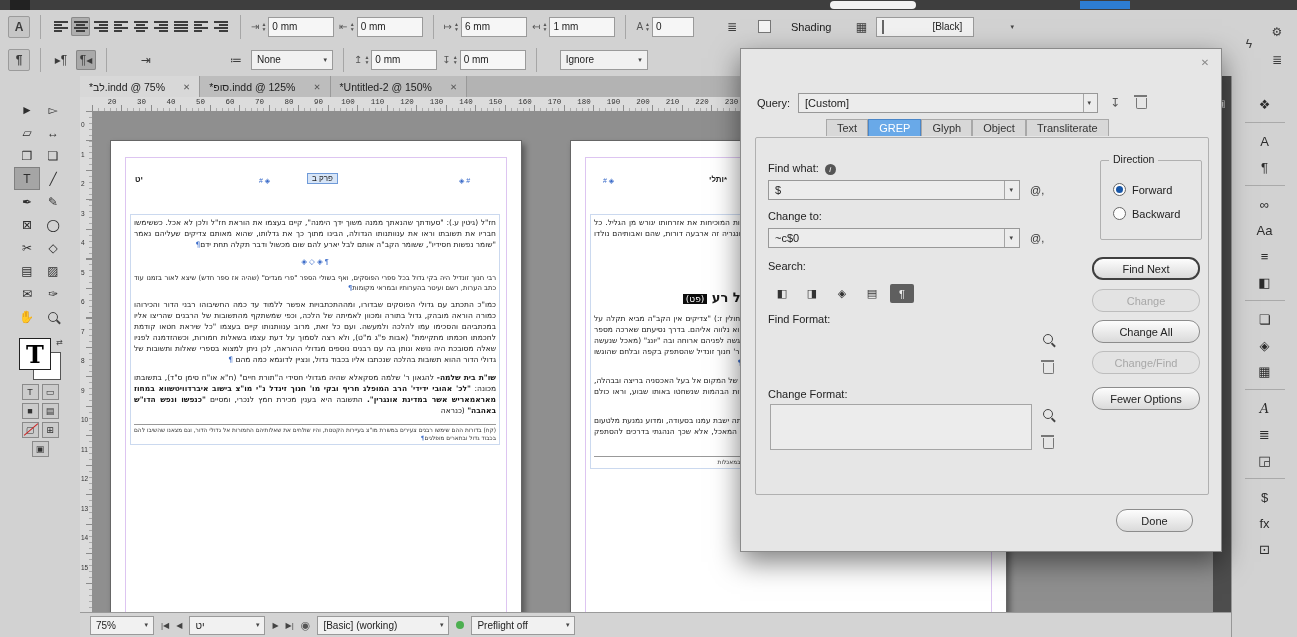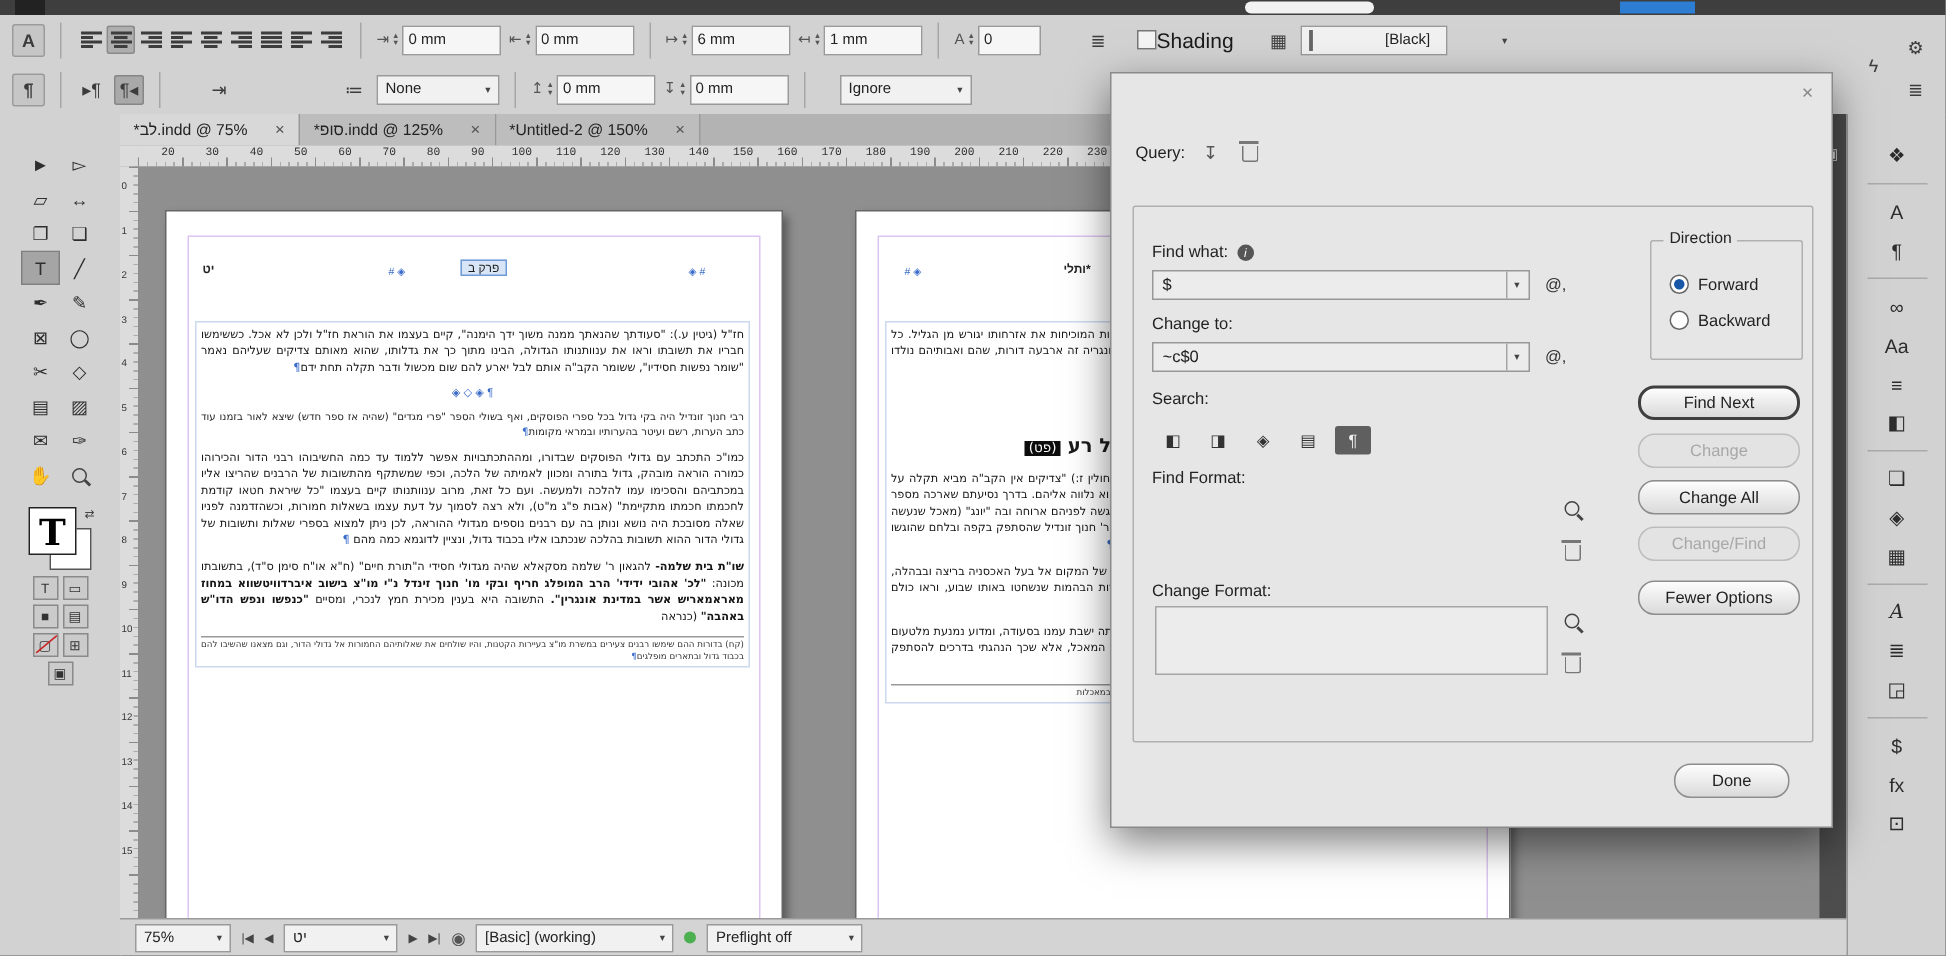--- a/index.html
+++ b/index.html
@@ -25,21 +25,21 @@
   .ali i{height:1.5px;background:#3d3d3d;display:block;width:100%;}
   .al-l{align-items:flex-start}.al-c{align-items:center}.al-r{align-items:flex-end}
   .al-l i:nth-child(even),.al-c i:nth-child(even),.al-r i:nth-child(even){width:60%;}
   .field{display:flex;align-items:center;gap:2px;flex:none;}
   .f-ic{font-size:10px;color:#555;}
   .stepper{display:flex;flex-direction:column;font-size:5px;line-height:5px;color:#555;}
   .val{width:58px;height:18px;border:1px solid #9a9a9a;background:#f6f6f6;font-size:10px;padding:0 3px;font-family:inherit;color:#222;}
   .val.narrow{width:34px;}
   .combo{height:18px;border:1px solid #9a9a9a;background:#f1f1f1;display:flex;align-items:center;padding:0 5px;gap:6px;font-size:10px;flex:none;color:#222;}
   .combo .arr{font-size:7px;color:#444;margin-left:auto;}
-  .checkwrap{display:flex;align-items:center;gap:0;font-size:14px;flex:none;}
+  .checkwrap{display:flex;align-items:center;gap:20px;font-size:11px;flex:none;}
   .cb{width:11px;height:11px;border:1px solid #777;background:#f4f4f4;display:inline-block;}
   .swatchsq{width:12px;height:12px;background:#111;border:1px solid #666;display:inline-block;}
   #cp-right{position:absolute;right:8px;top:0;height:66px;width:52px;}
   #cp-right .icbtn{position:absolute;}
   
   #toolbox{position:absolute;left:0;top:76px;width:80px;height:561px;background:#d2d2d2;border-right:1px solid #979797;}
   #toolgrid{display:grid;grid-template-columns:26px 26px;justify-content:center;margin-top:22px;}
   .tool{height:23px;display:flex;align-items:center;justify-content:center;font-size:12px;color:#2e2e2e;}
   .tool.active{background:#a5a5a5;box-shadow:inset 0 0 0 1px #808080;}
   .mag{width:8px;height:8px;border:1.5px solid #444;border-radius:50%;position:relative;display:inline-block;}
@@ -523,26 +523,37 @@
       <span>Preflight off</span>
       <span class="arr">▾</span>
     </span>
   </div>
 
   <div id="fcdialog">
     <span class="fc-close">✕</span>
 
     <div class="fc-query">
       <span>Query:</span>
+      <span class="fcfield" style="width:300px;">
+        <span>[Custom]</span>
+        <span class="fcarrow">▾</span>
+      </span>
       <span class="qic">↧</span>
       <span class="qic">
           <span class="tr"></span>
         </span>
     </div>
 
+    <div id="fctabs">
+        <span class="fctab">Text</span>
+        <span class="fctab active">GREP</span>
+        <span class="fctab">Glyph</span>
+        <span class="fctab">Object</span>
+        <span class="fctab">Transliterate</span>
+      </div>
 
     <div id="fcbox">
       <span class="fclabel" style="left:12px;top:24px;"><span>Find what:</span><span class="info">i</span></span>
       <span class="fcfield" style="position:absolute;left:12px;top:42px;width:252px;">
         <span>$</span>
         <span class="fcarrow">▾</span>
       </span>
       <span class="atic" style="left:274px;top:46px;">@,</span>
 
       <span class="fclabel" style="left:12px;top:72px;">Change to:</span>

